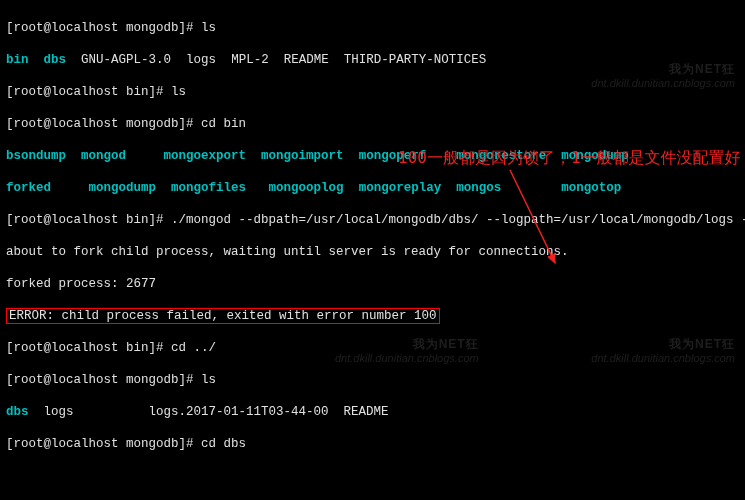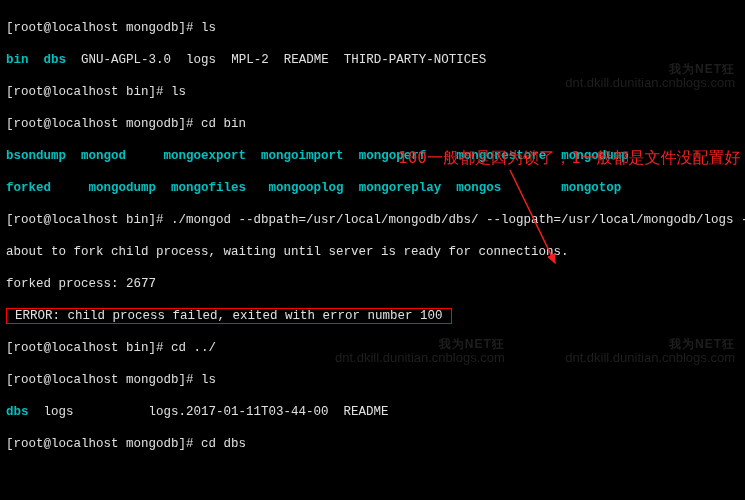--- a/index.html
+++ b/index.html
@@ -13,33 +13,33 @@
     width: 745px;
     height: 500px;
     overflow: hidden;
     position: relative;
   }
   .term { padding: 4px 6px; white-space: pre; position: relative; }
   .line { display: block; }
   .prompt { color: #e0e0e0; }
   .teal { color: #00c0c0; font-weight: bold; }
   .white { color: #e0e0e0; }
-  .box-red { border: 1px solid #f00; padding: 0 8px; display: inline-block; line-height: 14px; }
+  .box-red { border: 1px solid #f00; padding: 0 2px; display: inline-block; line-height: 14px; }
   .annot-red { color: #f02020; position: absolute; font-family: Consolas, monospace; font-size: 16px; }
   .watermark {
     position: absolute;
     color: rgba(120,120,120,0.25);
     font-size: 14px;
     font-family: sans-serif;
     text-align: right;
     pointer-events: none;
     line-height: 14px;
   }
   .watermark .big { font-size: 12px; font-weight: bold; letter-spacing: 1px; }
-  .watermark .small { font-size: 13px; }
+  .watermark .small { font-size: 11px; font-style: italic; }
   svg.arrow { position: absolute; pointer-events: none; }
 </style>
 </head>
 <body>
 
 <div class="term">
 <span class="line"><span class="prompt">[root@localhost mongodb]# </span><span class="white">ls</span></span>
 <span class="line"><span class="teal">bin</span>  <span class="teal">dbs</span>  <span class="white">GNU-AGPL-3.0</span>  <span class="white">logs</span>  <span class="white">MPL-2</span>  <span class="white">README</span>  <span class="white">THIRD-PARTY-NOTICES</span></span>
 <span class="line"><span class="prompt">[root@localhost bin]# </span><span class="white">ls</span></span>
 <span class="line"><span class="prompt">[root@localhost mongodb]# </span><span class="white">cd bin</span></span>

